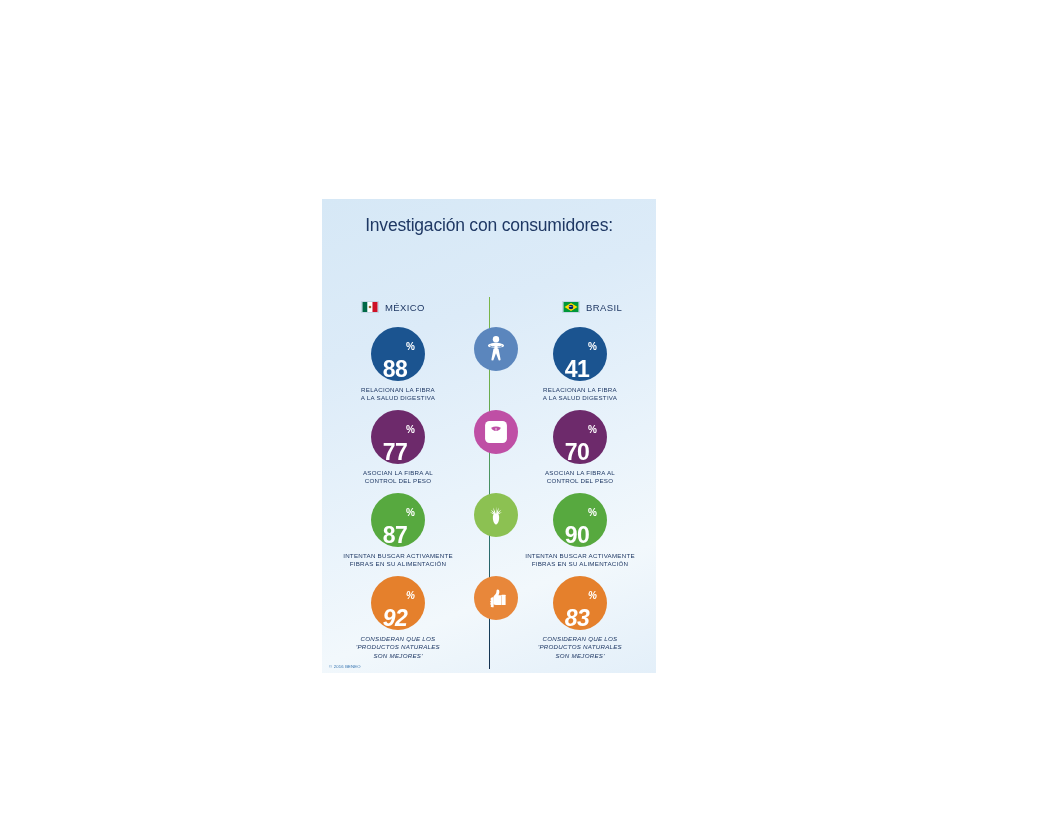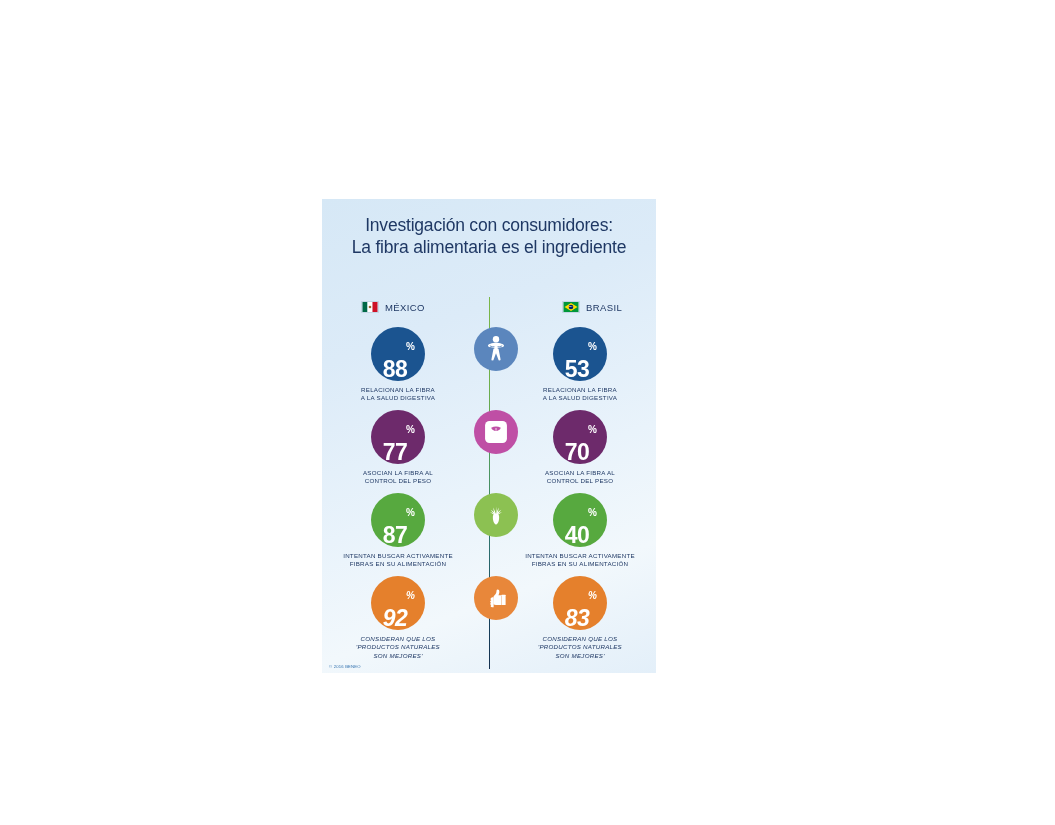--- a/index.html
+++ b/index.html
@@ -170,21 +170,20 @@
     letter-spacing: 0.2px;
   }
 </style>
 </head>
 <body>
 
 <div id="infographic-panel">
 
   <div id="title-block">
     <span class="tline">Investigación con consumidores:</span>
-    <span class="tline">La fibra alimentaria es el ingrediente</span>
   </div>
 
   <div id="country-row">
     <div class="country mx">
       <svg class="flag" viewBox="0 0 36 24">
         <rect x="0" y="0" width="12" height="24" fill="#006847"></rect>
         <rect x="12" y="0" width="12" height="24" fill="#ffffff"></rect>
         <rect x="24" y="0" width="12" height="24" fill="#ce1126"></rect>
         <circle cx="18" cy="12" r="3.2" fill="#9c6b30"></circle>
       </svg>
@@ -218,21 +217,21 @@
     <div class="icon-circle" style="background:#5b86bd;">
       <svg width="30" height="30" viewBox="0 0 32 32">
         <circle cx="16" cy="5.6" r="3.4" fill="#ffffff"></circle>
         <path d="M16 9.4 c-4.2 0 -8.6 1.6 -8.6 3.1 c0 1.4 3.6 2.0 6.1 2.2 l-2.4 12.6 c-0.15 1.0 1.9 1.3 2.2 0.35 L16 20.6 l2.7 7.05 c0.3 0.95 2.35 0.65 2.2 -0.35 l-2.4 -12.6 c2.5 -0.2 6.1 -0.8 6.1 -2.2 c0 -1.5 -4.4 -3.1 -8.6 -3.1 z" fill="#ffffff"></path>
         <path d="M9.4 12.6 q2.6 1.4 5.0 1.0 M9.0 14.4 q2.8 1.3 5.2 0.9 M22.6 12.6 q-2.6 1.4 -5.0 1.0 M23.0 14.4 q-2.8 1.3 -5.2 0.9" stroke="#5b86bd" stroke-width="0.9" fill="none"></path>
       </svg>
     </div>
 
     <div class="stat right">
       <div class="stat-circle" style="background:#1b5490;">
-        <span class="stat-value">53</span>
+        <span class="stat-value">41</span>
         <span class="stat-pct">%</span>
       </div>
       <div class="stat-caption">
         <span>RELACIONAN LA FIBRA</span>
         <span>A LA SALUD DIGESTIVA</span>
       </div>
     </div>
   </div>
 
   <div class="data-row" id="row-1">
@@ -289,21 +288,21 @@
           <path d="M16.8 14.6 q2.6 -3.4 5.2 -4.6 q-2.2 2.6 -3.8 5.0 z"></path>
           <path d="M15.9 14.2 q0.1 -4.8 0.1 -8.0 q0.6 4.0 0.6 8.0 z"></path>
           <path d="M14.8 15.0 q-3.2 -2.0 -5.6 -2.2 q2.6 1.6 4.6 3.0 z"></path>
           <path d="M17.2 15.0 q3.2 -2.0 5.6 -2.2 q-2.6 1.6 -4.6 3.0 z"></path>
         </g>
       </svg>
     </div>
 
     <div class="stat right">
       <div class="stat-circle" style="background:#57a93f;">
-        <span class="stat-value">40</span>
+        <span class="stat-value">90</span>
         <span class="stat-pct">%</span>
       </div>
       <div class="stat-caption">
         <span>INTENTAN BUSCAR ACTIVAMENTE</span>
         <span>FIBRAS EN SU ALIMENTACIÓN</span>
       </div>
     </div>
   </div>
 
   <div class="data-row" id="row-3">

